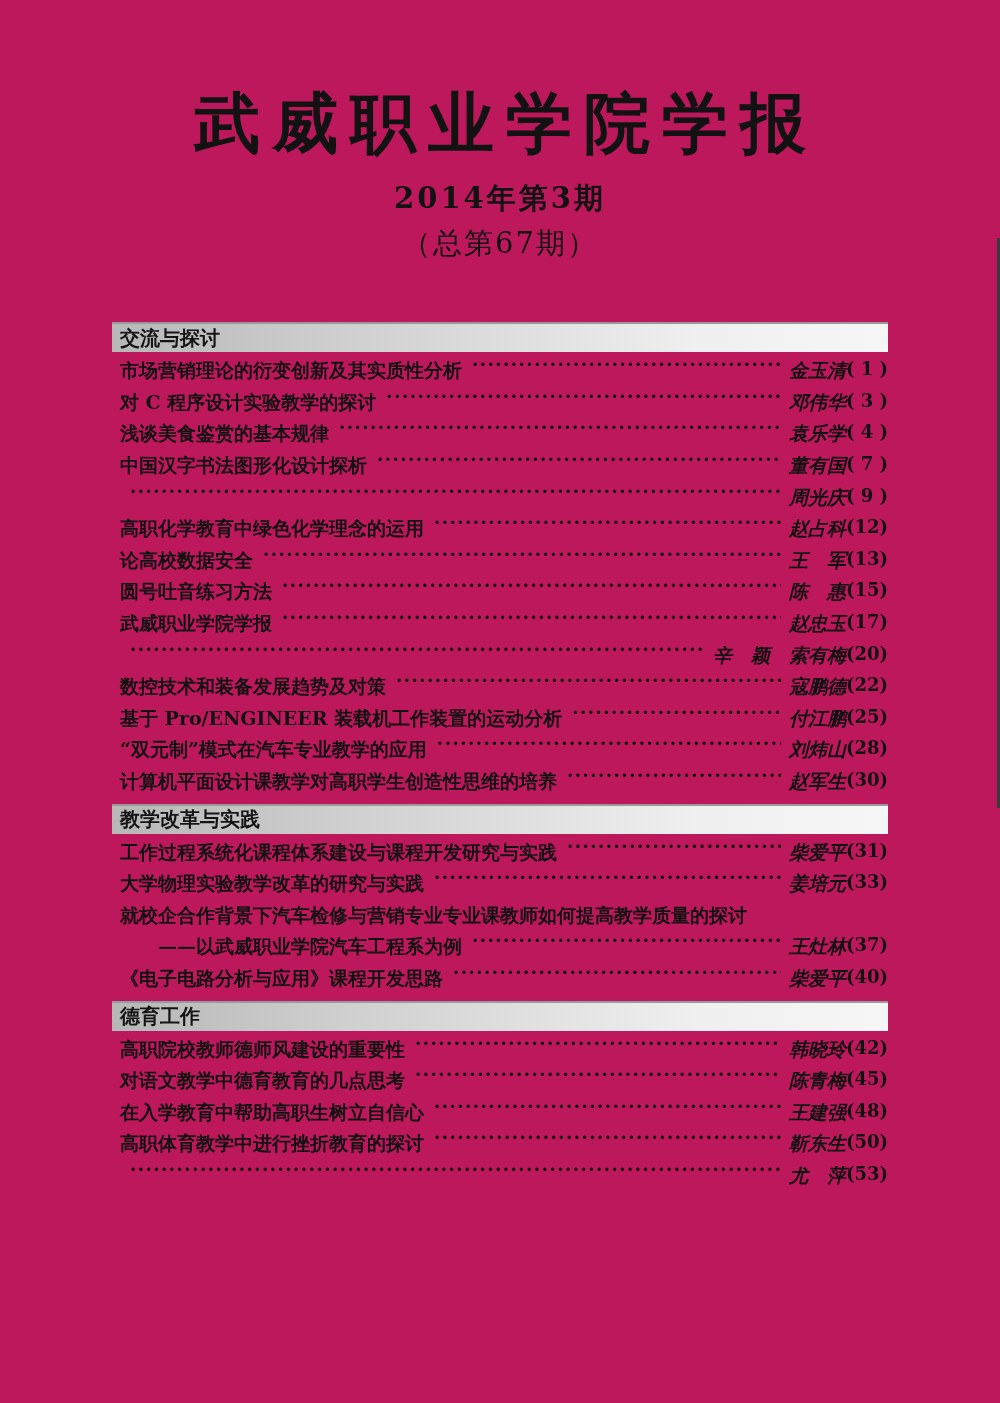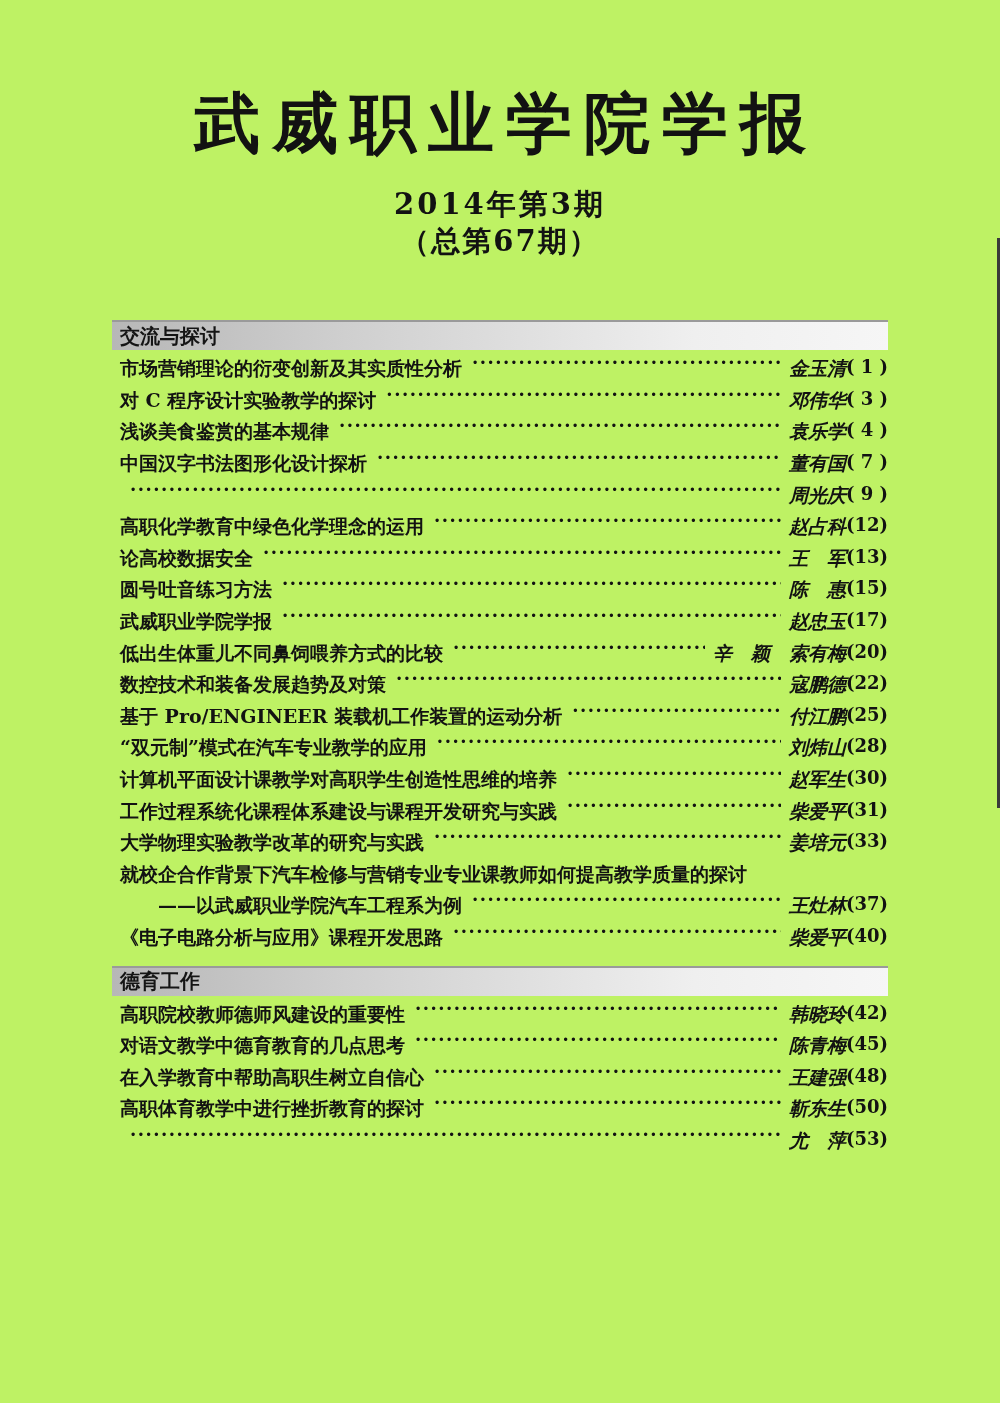--- a/index.html
+++ b/index.html
@@ -1,44 +1,44 @@
 <!DOCTYPE html>
 <html><head>
 <meta charset="utf-8">
 <style>
   html,body{margin:0;padding:0;background:#ffffff;}
   .sheet{
     position:relative;
     width:1000px;height:1403px;
-    background:#bef264;
+    background:#be185d;
     overflow:hidden;
     color:#121212;
     font-family:"DejaVu Serif","Liberation Serif",serif;
   }
   
   .masthead{ text-align:center; padding-top:82px; }
   .journal-title{
     font-size:66px; line-height:1.25; font-weight:700;
     letter-spacing:12px; margin:0 0 0 12px;
   }
   .issue-line{
-    margin-top:24px; font-size:29px; font-weight:700; letter-spacing:3px; line-height:1.1;
+    margin-top:18px; font-size:29px; font-weight:700; letter-spacing:3px; line-height:1.1;
   }
   .volume-line{
-    margin-top:6px; font-size:29px; font-weight:700; letter-spacing:2px; line-height:1.1;
+    margin-top:14px; font-size:29px; font-weight:400; letter-spacing:2px; line-height:1.1;
   }
   .toc-heading{
     margin-top:46px; font-size:56px; font-weight:700; line-height:1.05; letter-spacing:4px;
   }
   
   .toc{
     width:776px; margin:62px auto 0;
   }
   .section-bar{
-    height:30px; margin-bottom:6px; margin-top:9px;
+    height:30px; margin-bottom:6px; margin-top:3px;
     background:linear-gradient(to right, var(--bar-start) 0%, #cfcfcf 30%, var(--bar-end) 75%, #f6f6f6 100%);
     border-top:2px solid #9a9a9a;
     display:flex; align-items:center;
     padding-left:8px; box-sizing:border-box;
   }
   .section-bar .label{
     font-family:"DejaVu Sans","Liberation Sans",sans-serif;
     font-weight:700; font-size:20px; color:#141414;
   }
   .row{
@@ -148,21 +148,20 @@
   </div>
 
   <div class="row">
     <span class="t">武威职业学院学报</span>
     <span class="leader"></span>
     <span class="author">赵忠玉</span>
     <span class="pageno">(17)</span>
   </div>
 
   <div class="row">
-    <span class="t">低出生体重儿不同鼻饲喂养方式的比较</span>
     <span class="leader"></span>
     <span class="author">辛　颖　索有梅</span>
     <span class="pageno">(20)</span>
   </div>
 
   <div class="row">
     <span class="t">数控技术和装备发展趋势及对策</span>
     <span class="leader"></span>
     <span class="author">寇鹏德</span>
     <span class="pageno">(22)</span>
@@ -185,20 +184,23 @@
   <div class="row">
     <span class="t">计算机平面设计课教学对高职学生创造性思维的培养</span>
     <span class="leader"></span>
     <span class="author">赵军生</span>
     <span class="pageno">(30)</span>
   </div>
 </div>
   </div>
 
   <div class="section">
+    <div class="section-bar">
+      <span class="label">教学改革与实践</span>
+    </div>
     <div class="rows">
   <div class="row">
     <span class="t">工作过程系统化课程体系建设与课程开发研究与实践</span>
     <span class="leader"></span>
     <span class="author">柴爱平</span>
     <span class="pageno">(31)</span>
   </div>
 
   <div class="row">
     <span class="t">大学物理实验教学改革的研究与实践</span>

